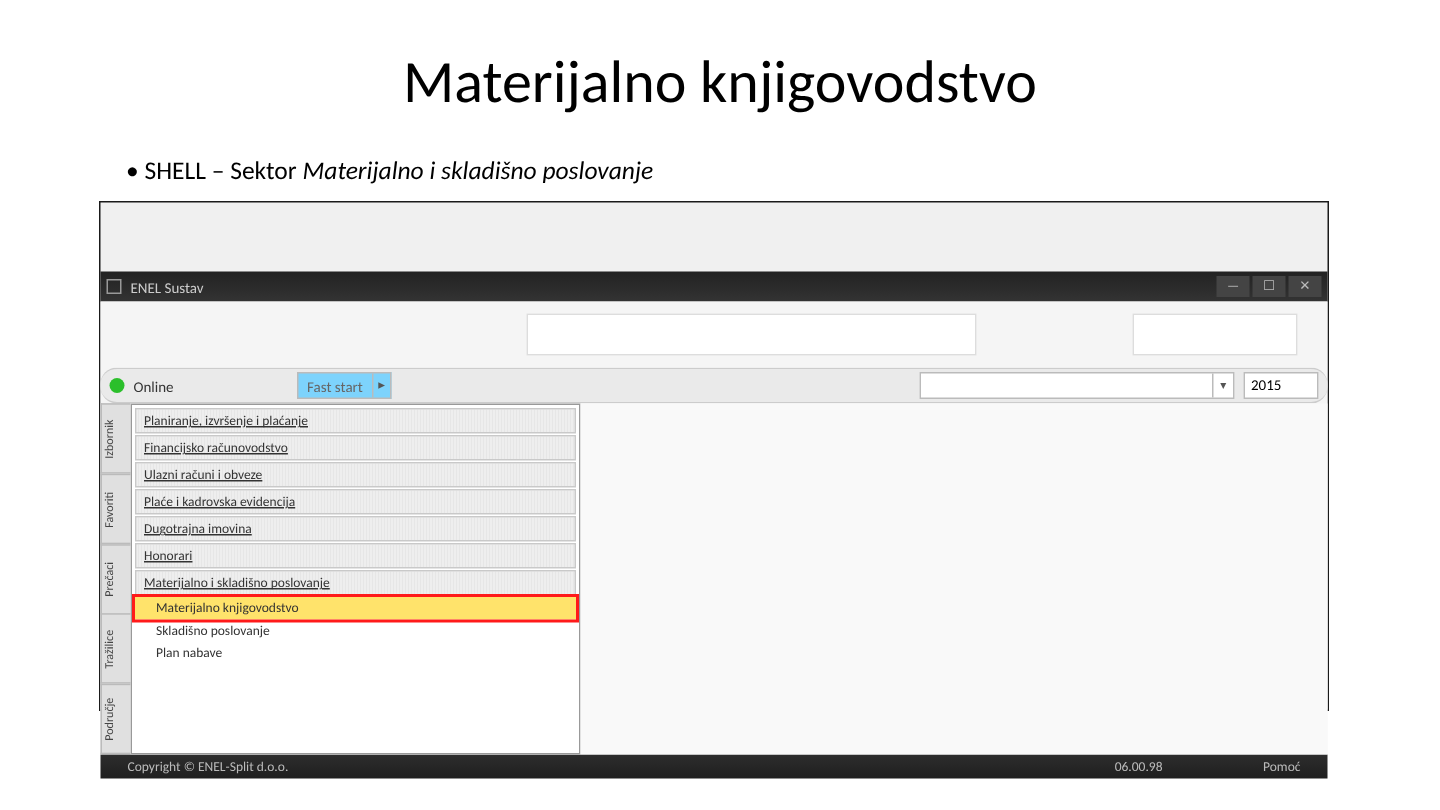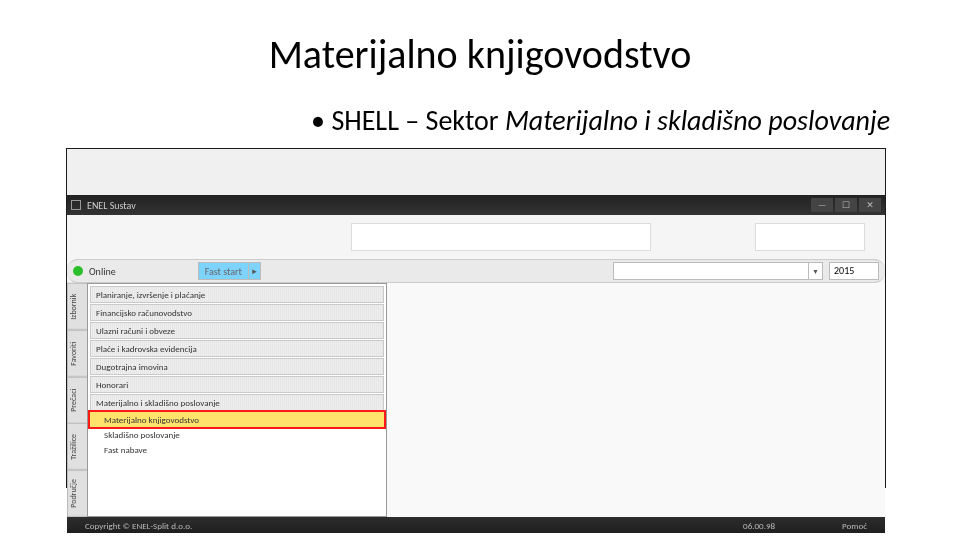--- a/index.html
+++ b/index.html
@@ -1,19 +1,19 @@
 <!DOCTYPE html>
 <html><head>
 <meta charset="utf-8">
 <style>
   * { box-sizing: border-box; margin: 0; padding: 0; }
   body { width: 960px; height: 540px; background: #fff; font-family: Calibri, Arial, sans-serif; overflow: hidden; }
   .slide { width: 960px; height: 540px; position: relative; padding: 30px 70px; }
   .title { font-size: 40px; font-weight: 400; text-align: center; margin-bottom: 24px; }
-  .bullet { font-size: 28px; margin-left: 14px; text-align: right; }
+  .bullet { font-size: 17px; margin-left: 14px; }
   .bullet::before { content: "• "; }
   .bullet .italic { font-style: italic; }
 
   .app-window { border: 1px solid #1a1a1a; width: 820px; height: 340px; background: #f0f0f0; position: relative; margin-top: 10px; margin-left: -4px; }
   .app-titlebar { height: 20px; background: linear-gradient(#222,#333); color: #ccc; display: flex; align-items: center; padding: 0 4px; font-size: 10px; margin-top: 46px; }
   .app-titlebar .t-icon { width: 10px; height: 10px; border: 1px solid #999; margin-right: 6px; }
   .app-titlebar .spacer { flex: 1; }
   .win-btns { display: flex; gap: 2px; }
   .win-btn { width: 22px; height: 14px; background: #444; color: #bbb; font-size: 9px; text-align: center; line-height: 14px; }
 
@@ -34,21 +34,21 @@
   .toolbar-row .gap { flex:1; }
   .dropdown-empty { width: 210px; height:18px; border:1px solid #bbb; background:#fff; display:flex;}
   .dropdown-empty .dd-arrow { margin-left:auto; width:14px; border-left:1px solid #bbb; text-align:center; font-size:8px; line-height:16px; color:#555;}
   .year-box { width:50px; height:18px; border:1px solid #bbb; background:#fff; font-size:10px; line-height:16px; padding:0 4px; }
 
   .main-area { flex:1; display:flex; }
   .side-tabs { width: 20px; display:flex; flex-direction:column; }
   .side-tab { flex:1; background:#e0e0e0; border:1px solid #bbb; border-left:none; writing-mode: vertical-rl; transform: rotate(180deg); font-size:8px; text-align:center; color:#444; padding:2px 0;}
   .tree-panel { width: 300px; border:1px solid #999; background:#fff; display:flex; flex-direction:column; }
   .tree-list { padding:2px; }
-  .tree-item { font-size:9px; padding:2px 5px; border:1px solid #c9c9c9; background: repeating-linear-gradient(90deg,#eee,#eee 1px,#e6e6e6 1px,#e6e6e6 2px); color:#333; line-height:11px; margin-bottom:1px; }
+  .tree-item { font-size:9px; padding:2px 5px; border:1px solid #c9c9c9; background: repeating-linear-gradient(90deg,#eee,#eee 1px,#e6e6e6 1px,#e6e6e6 2px); color:#333; line-height:11px; margin-bottom:1px;text-decoration:underline; }
   .tree-sub { font-size:9px; padding:2px 14px; color:#333; line-height:11px; }
   .tree-sub.selected { background:#ffe36b; outline: 2px solid #ff1a1a; position:relative; z-index:1;}
   .tree-spacer { flex:1; }
   .tree-bottom .tree-item { }
 
   .content-area { flex:1; background:#f9f9f9; }
 
   .statusbar { height:16px; background: linear-gradient(#2d2d2d,#1f1f1f); color:#bbb; font-size:9px; display:flex; align-items:center; padding:0 8px;gap:47px;}
   .statusbar .sb-spacer { flex:1; }
   .statusbar .sb-seg { padding:0 10px; }
@@ -113,21 +113,21 @@
           <div class="tree-list">
             <div class="tree-item">Planiranje, izvršenje i plaćanje</div>
             <div class="tree-item">Financijsko računovodstvo</div>
             <div class="tree-item">Ulazni računi i obveze</div>
             <div class="tree-item">Plaće i kadrovska evidencija</div>
             <div class="tree-item">Dugotrajna imovina</div>
             <div class="tree-item">Honorari</div>
             <div class="tree-item">Materijalno i skladišno poslovanje</div>
             <div class="tree-sub selected">Materijalno knjigovodstvo</div>
             <div class="tree-sub">Skladišno poslovanje</div>
-            <div class="tree-sub">Fast nabave</div>
+            <div class="tree-sub">Plan nabave</div>
           </div>
           <div class="tree-spacer"></div>
         </div>
 
         <div class="content-area"></div>
       </div>
     </div>
 
     <div class="statusbar">
       <span class="sb-seg">Copyright © ENEL-Split d.o.o.</span>

